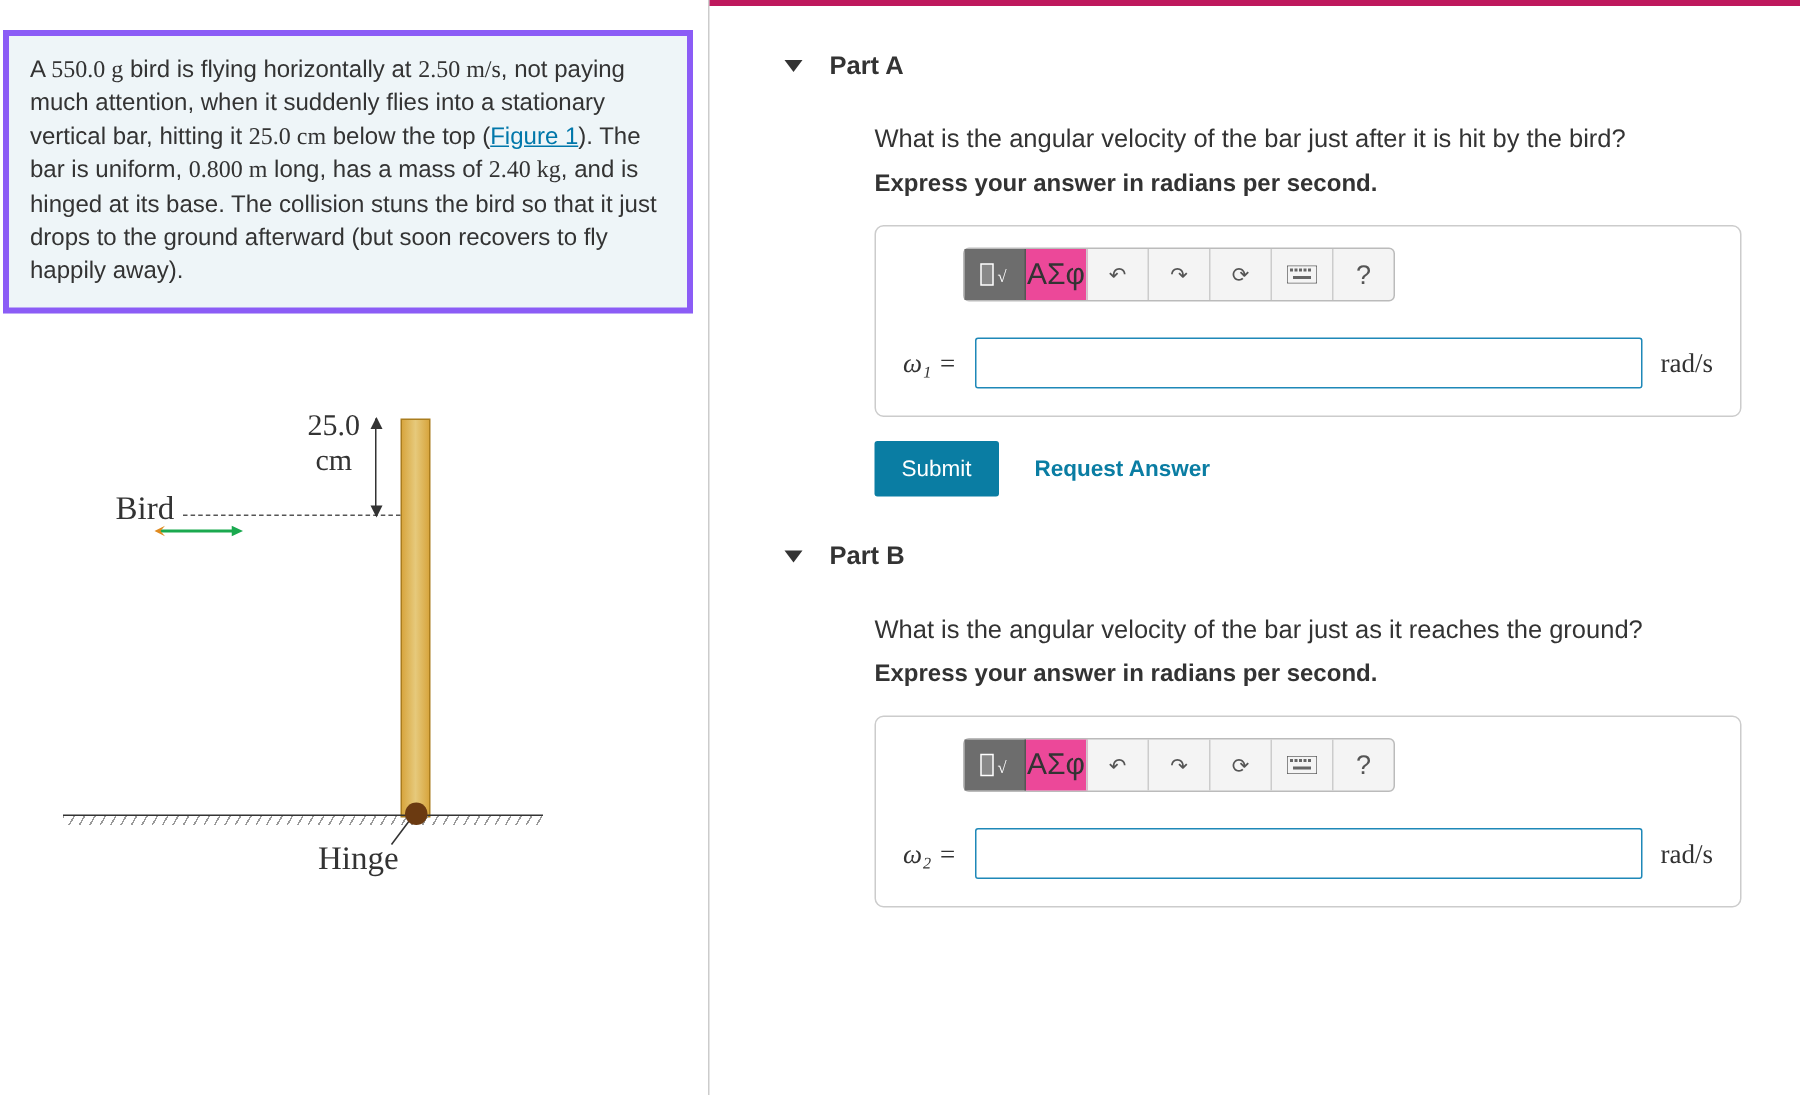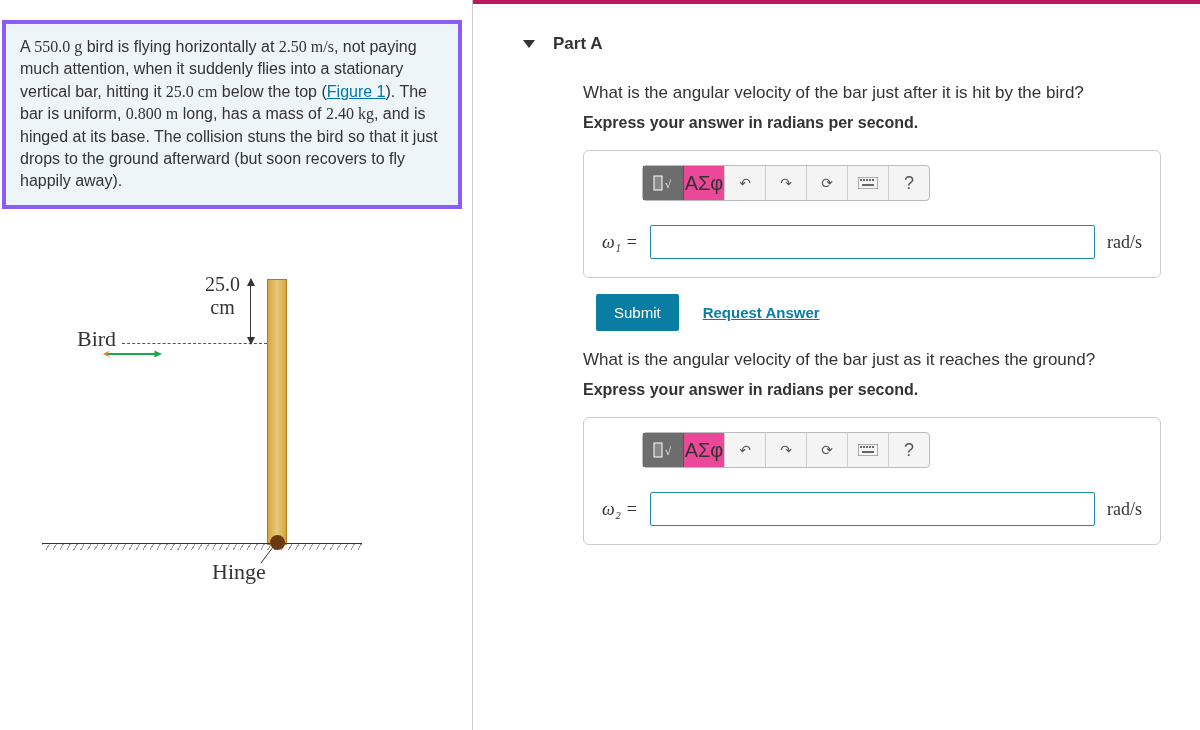--- a/index.html
+++ b/index.html
@@ -177,30 +177,29 @@
     height: 32px;
     border-radius: 2px;
     padding: 0 6px;
     font-size: 16px;
     outline: none;
   }
   .unit-text { font-family: "Times New Roman", serif; font-size: 18px; }
   .submit-row {
     display: flex; align-items: center; gap: 24px;
     margin-top: 16px;
-    margin-left: 13px;
   }
   .submit-btn {
     background: #0a7da3; color: #fff;
     border: none; padding: 10px 18px;
     font-size: 15px; border-radius: 2px;
   }
   .req-answer {
     color: #0a7da3; font-weight: bold;
-    text-decoration: underline; font-size: 15px;
+    font-size: 15px;
   }
   .keyb-icon {
     font-size: 12px;
   }
 </style>
 </head>
 <body>
 
 <div class="left-col">
   <div class="problem-box">
@@ -278,20 +277,24 @@
         <span class="unit-text">rad/s</span>
       </div>
     </div>
 
     <div class="submit-row">
       <button class="submit-btn">Submit</button>
       <a class="req-answer">Request Answer</a>
     </div>
   </div>
 
+  <div class="part-header">
+    <span class="caret"></span>
+    <span>Part B</span>
+  </div>
   <div class="part-body">
     <div class="question">What is the angular velocity of the bar just as it reaches the ground?</div>
     <div class="instruct">Express your answer in radians per second.</div>
 
     <div class="answer-box">
       <div class="toolbar">
         <div class="tb-btn tb-math">
           <svg width="20" height="16">
               <rect x="1" y="1" width="8" height="14" fill="#888" stroke="#fff"></rect>
               <text x="12" y="13" fill="#fff" font-size="11" font-family="serif">√</text>

